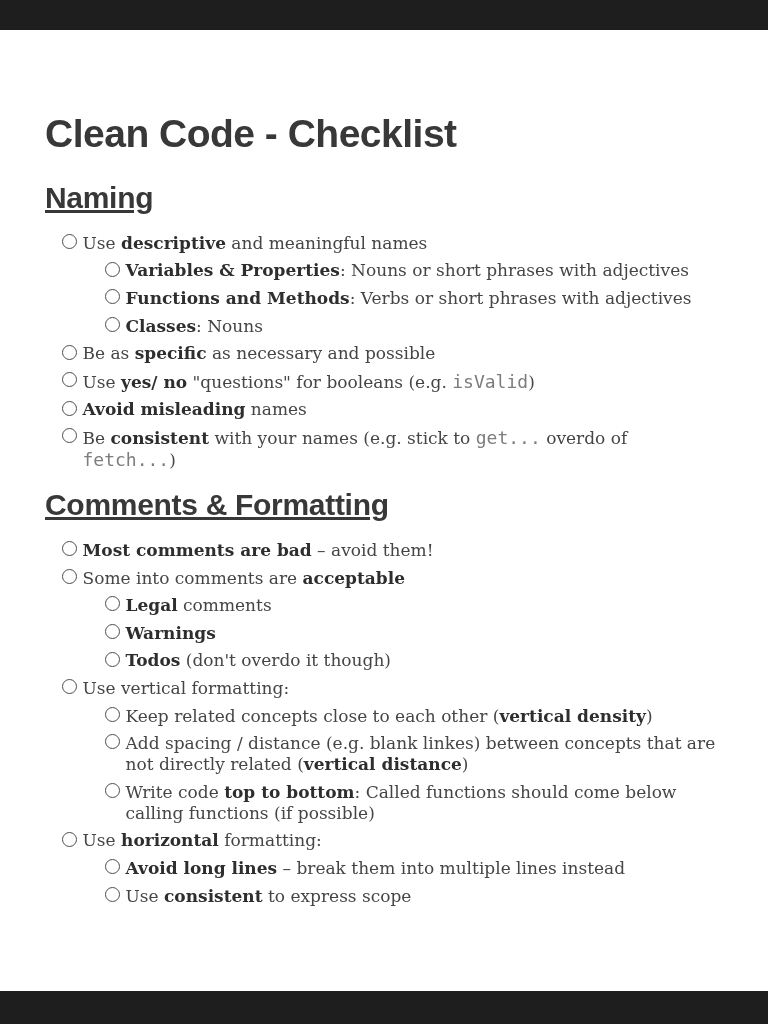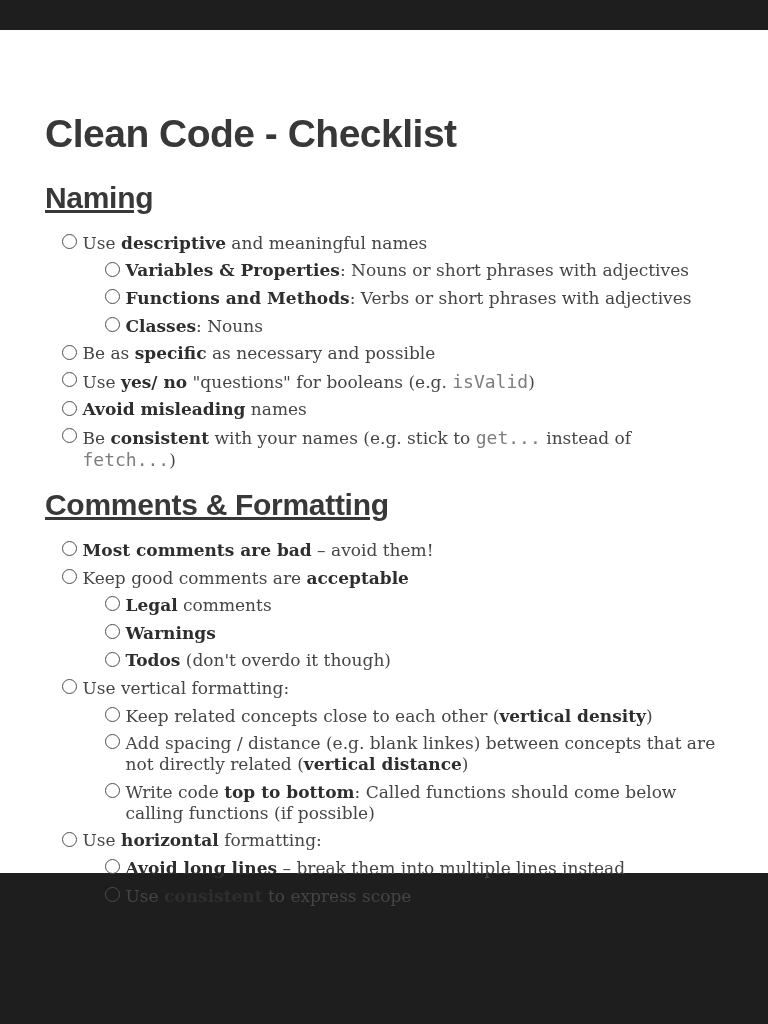--- a/index.html
+++ b/index.html
@@ -8,21 +8,21 @@
   }
   *{box-sizing:border-box; margin:0; padding:0;}
   html,body{width:768px; height:1024px; overflow:hidden;}
   body{background:var(--frame); position:relative; font-family:"DejaVu Serif", serif;}
 
   .viewer-bar{position:absolute; left:0; width:768px; background:var(--frame);}
   .viewer-bar.top{top:0; height:30px;}
   .viewer-bar.bottom{top:991px; height:33px;}
 
   .page{
-    position:absolute; left:0; top:30px; width:768px; height:843px;
+    position:absolute; left:0; top:30px; width:768px; height:961px;
     background:var(--page);
   }
   .content{padding:82px 45px 0 45px;}
 
   h1.doc-title{
     font-family:"Liberation Sans", sans-serif;
     font-weight:bold; font-size:39px; line-height:1.15;
     letter-spacing:-0.5px; color:var(--heading);
     margin-bottom:23px;
   }
@@ -98,36 +98,36 @@
     <span class="item-text"><span class="p-r">Use </span><span class="p-b">yes/ no</span><span class="p-r"> "questions" for booleans (e.g. </span><span class="p-c">isValid</span><span class="p-r">)</span></span>
   </div>
 
   <div class="item l1">
     <span class="circle"></span>
     <span class="item-text"><span class="p-b">Avoid misleading</span><span class="p-r"> names</span></span>
   </div>
 
   <div class="item l1">
     <span class="circle"></span>
-    <span class="item-text"><span class="p-r">Be </span><span class="p-b">consistent</span><span class="p-r"> with your names (e.g. stick to </span><span class="p-c">get...</span><span class="p-r"> instead of </span><span class="p-c">fetch...</span><span class="p-r">)</span></span>
+    <span class="item-text"><span class="p-r">Be </span><span class="p-b">consistent</span><span class="p-r"> with your names (e.g. stick to </span><span class="p-c">get...</span><span class="p-r"> overdo of </span><span class="p-c">fetch...</span><span class="p-r">)</span></span>
   </div>
 </div>
   </section>
 
   <section class="section">
     <h2 class="section-heading">Comments &amp; Formatting</h2>
     <div class="items">
   <div class="item l1">
     <span class="circle"></span>
     <span class="item-text"><span class="p-b">Most comments are bad</span><span class="p-r"> – avoid them!</span></span>
   </div>
 
   <div class="item l1">
     <span class="circle"></span>
-    <span class="item-text"><span class="p-r">Keep good comments are </span><span class="p-b">acceptable</span></span>
+    <span class="item-text"><span class="p-r">Some into comments are </span><span class="p-b">acceptable</span></span>
   </div>
 
   <div class="item l2">
     <span class="circle"></span>
     <span class="item-text"><span class="p-b">Legal</span><span class="p-r"> comments</span></span>
   </div>
 
   <div class="item l2">
     <span class="circle"></span>
     <span class="item-text"><span class="p-b">Warnings</span></span>

